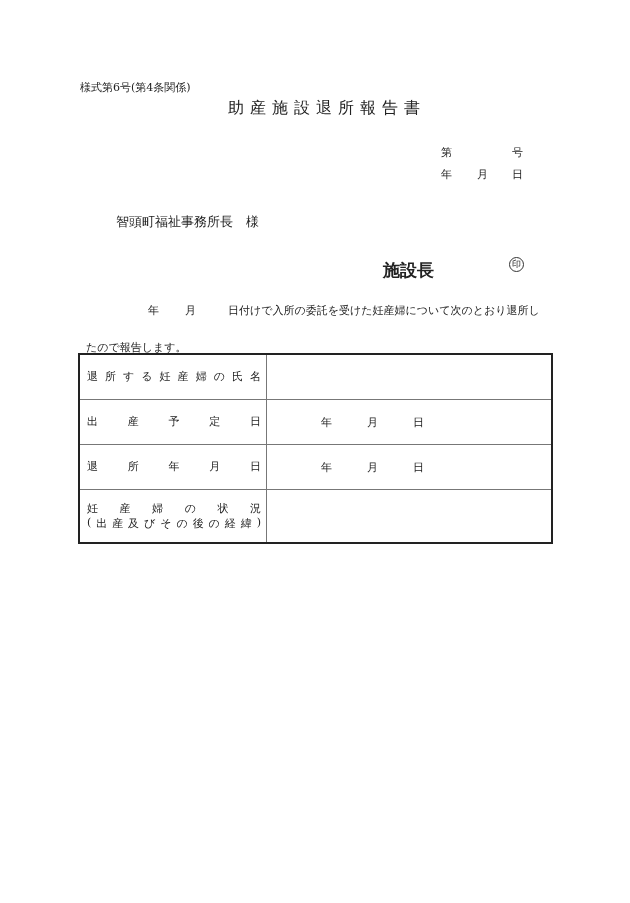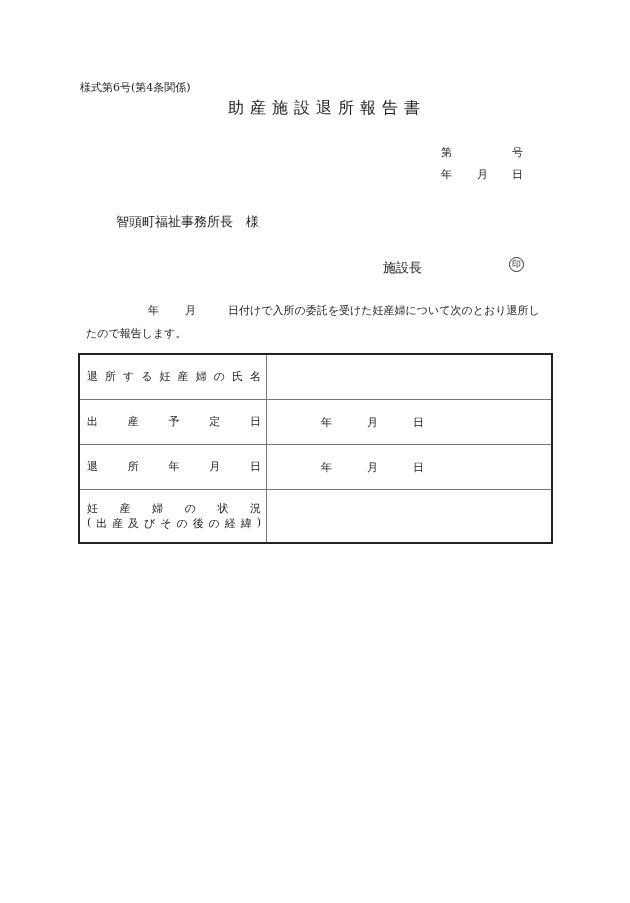--- a/index.html
+++ b/index.html
@@ -4,25 +4,25 @@
 <style>
   html, body { margin: 0; padding: 0; background: #ffffff; }
   body { width: 630px; height: 903px; position: relative; overflow: hidden;
          font-family: "DejaVu Serif", "Liberation Serif", serif; color: #222; }
   .abs { position: absolute; white-space: nowrap; }
   .form-no { left: 80px; top: 80px; font-size: 11px; }
   .title { left: 228px; top: 98px; font-size: 16px; letter-spacing: 6px; }
   .num-line { top: 145px; font-size: 11px; }
   .date-line { top: 167px; font-size: 11px; }
   .addressee { left: 116px; top: 213px; font-size: 13px; }
-  .facility { left: 383px; top: 259px; font-size: 13px; }
+  .facility { left: 383px; top: 259px; font-size: 17px; font-weight: bold; }
   .seal { left: 509px; top: 257px; width: 13px; height: 13px; border: 1px solid #333; border-radius: 50%;
           font-size: 9px; line-height: 13px; text-align: center; }
   .body1 { top: 303px; font-size: 11px; }
-  .body2 { left: 86px; top: 326px; font-size: 11px; }
+  .body2 { left: 86px; top: 340px; font-size: 11px; }
   table.report { position: absolute; left: 78px; top: 353px; width: 475px; height: 189px;
                  border-collapse: collapse; border: 2px solid #222; }
   table.report td { border: 1px solid #777; font-size: 11px; padding: 0; vertical-align: middle; }
   td.lbl { width: 174px; padding-left: 7px !important; padding-right: 5px !important; }
   .spread { display: flex; justify-content: space-between; }
   .date-cell { position: relative; }
   .d { position: absolute; top: 50%; transform: translateY(-50%); }
 </style>
 </head>
 <body>

